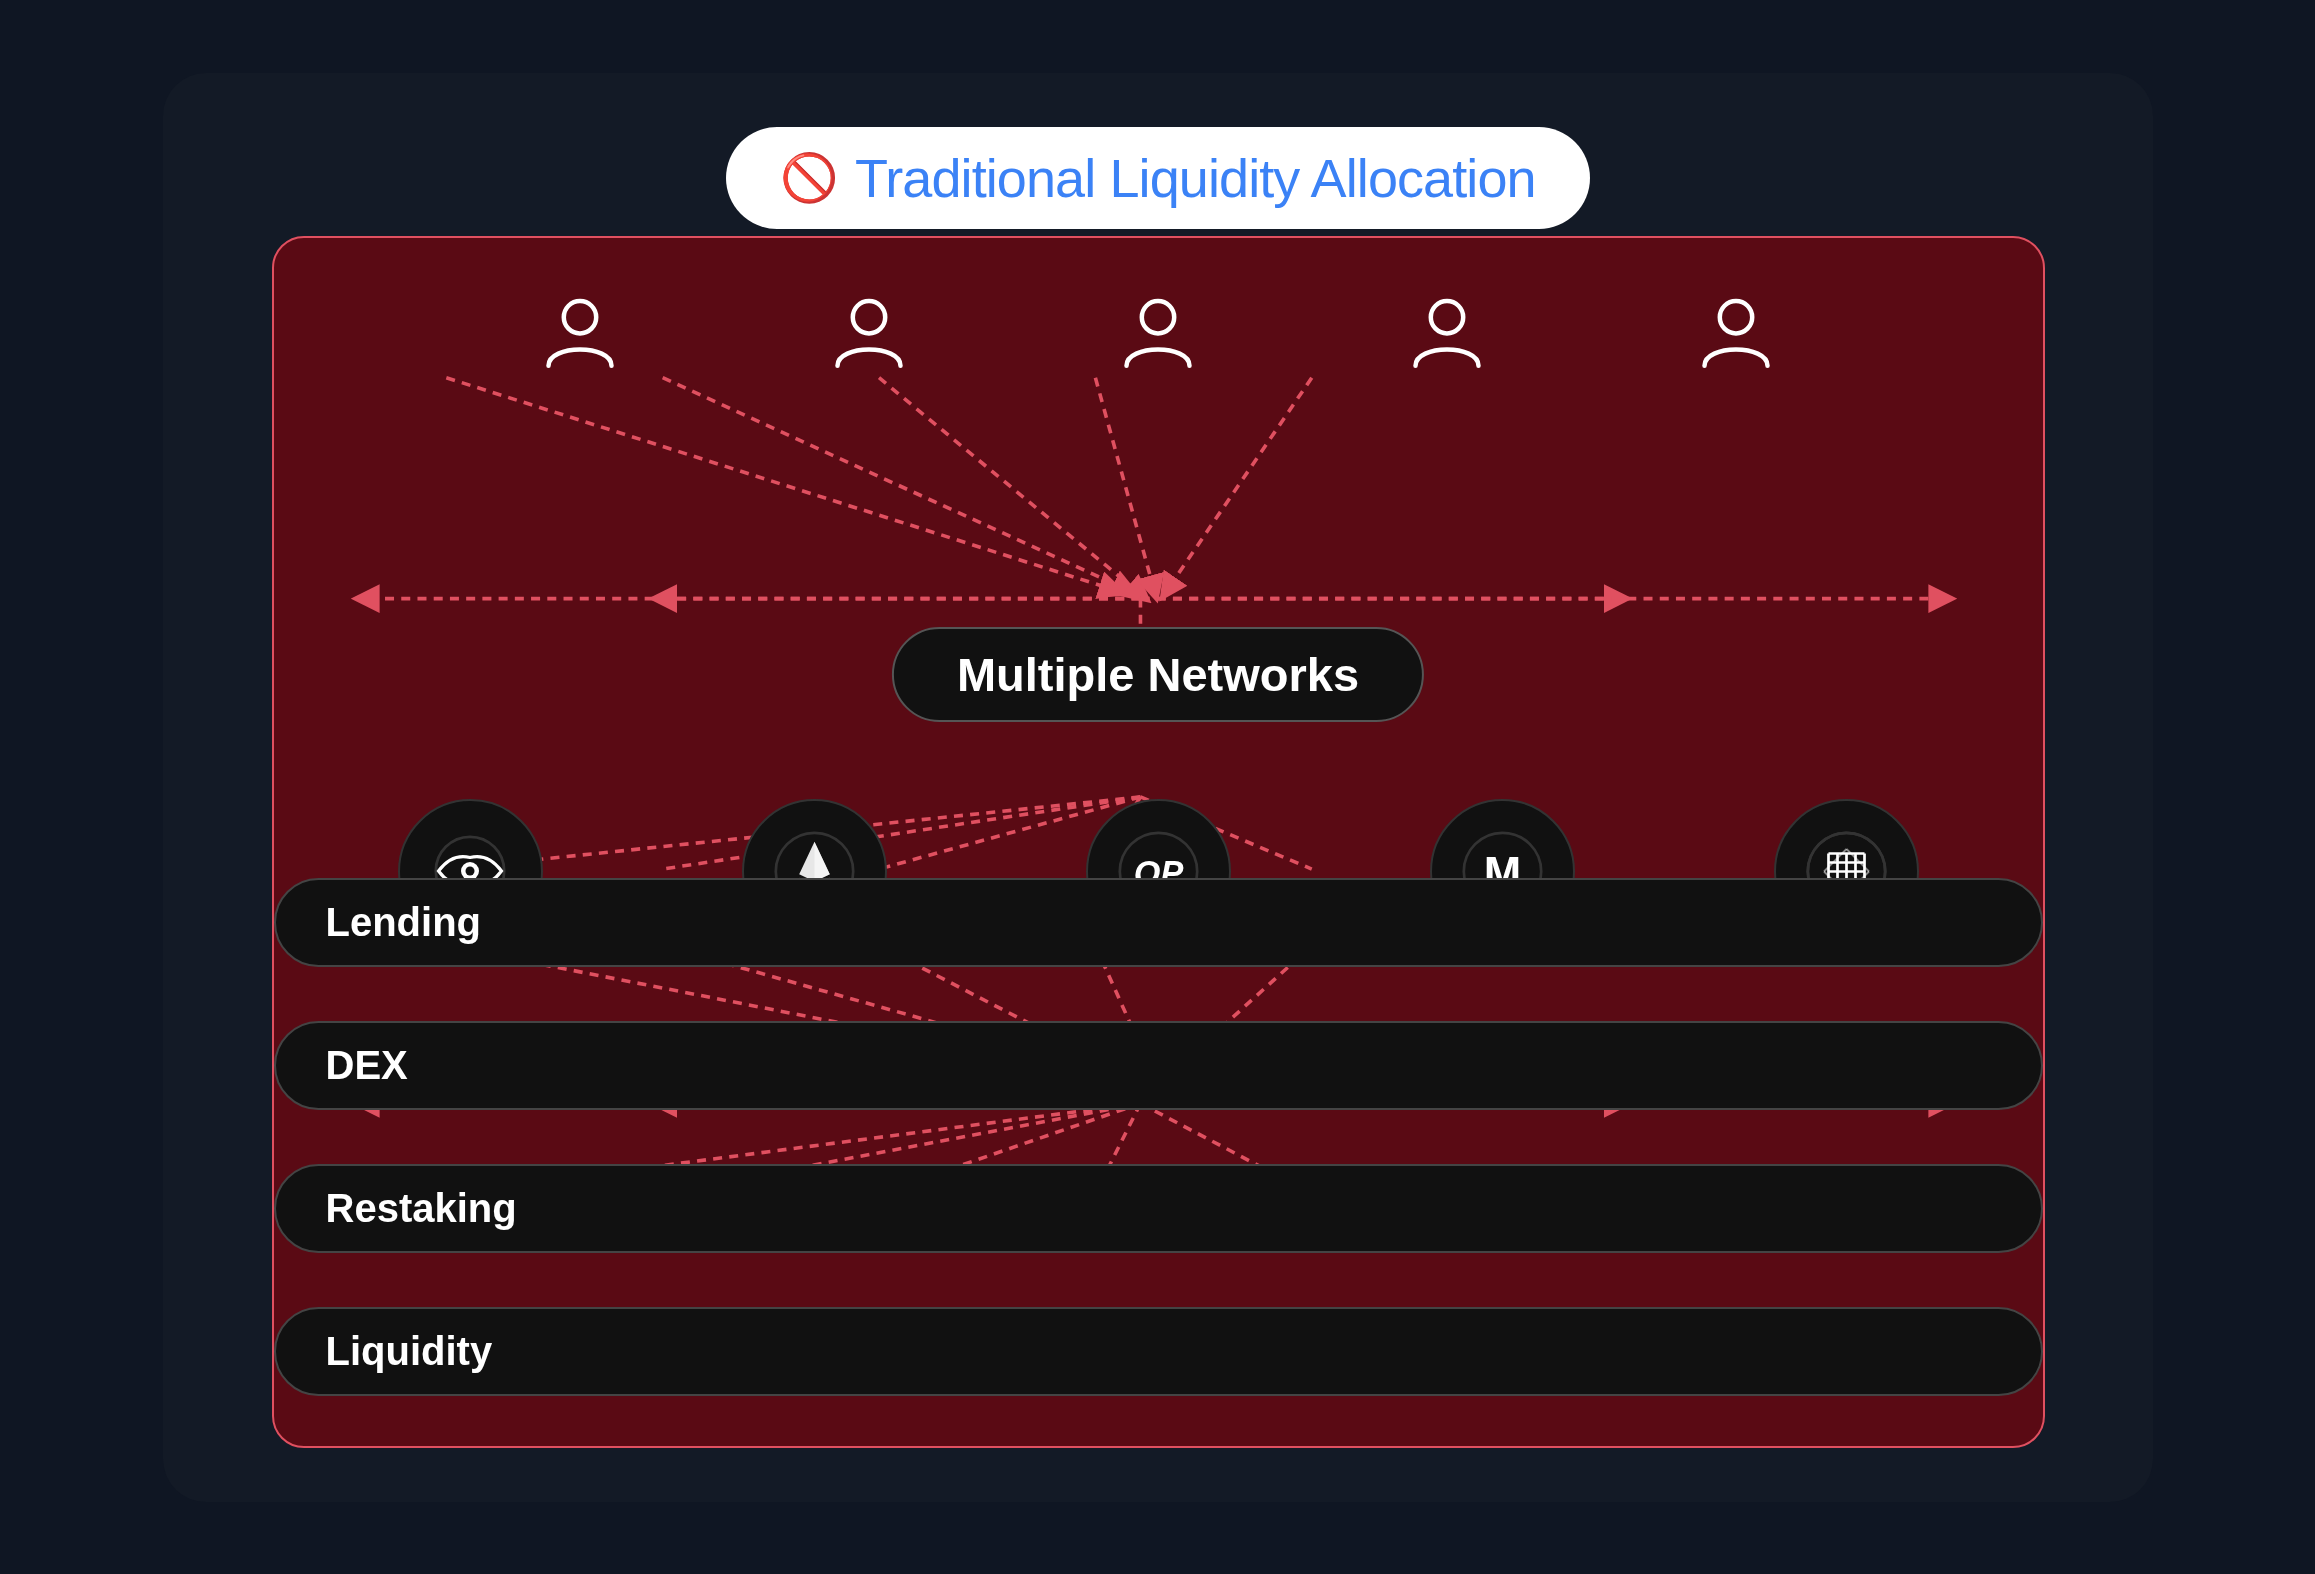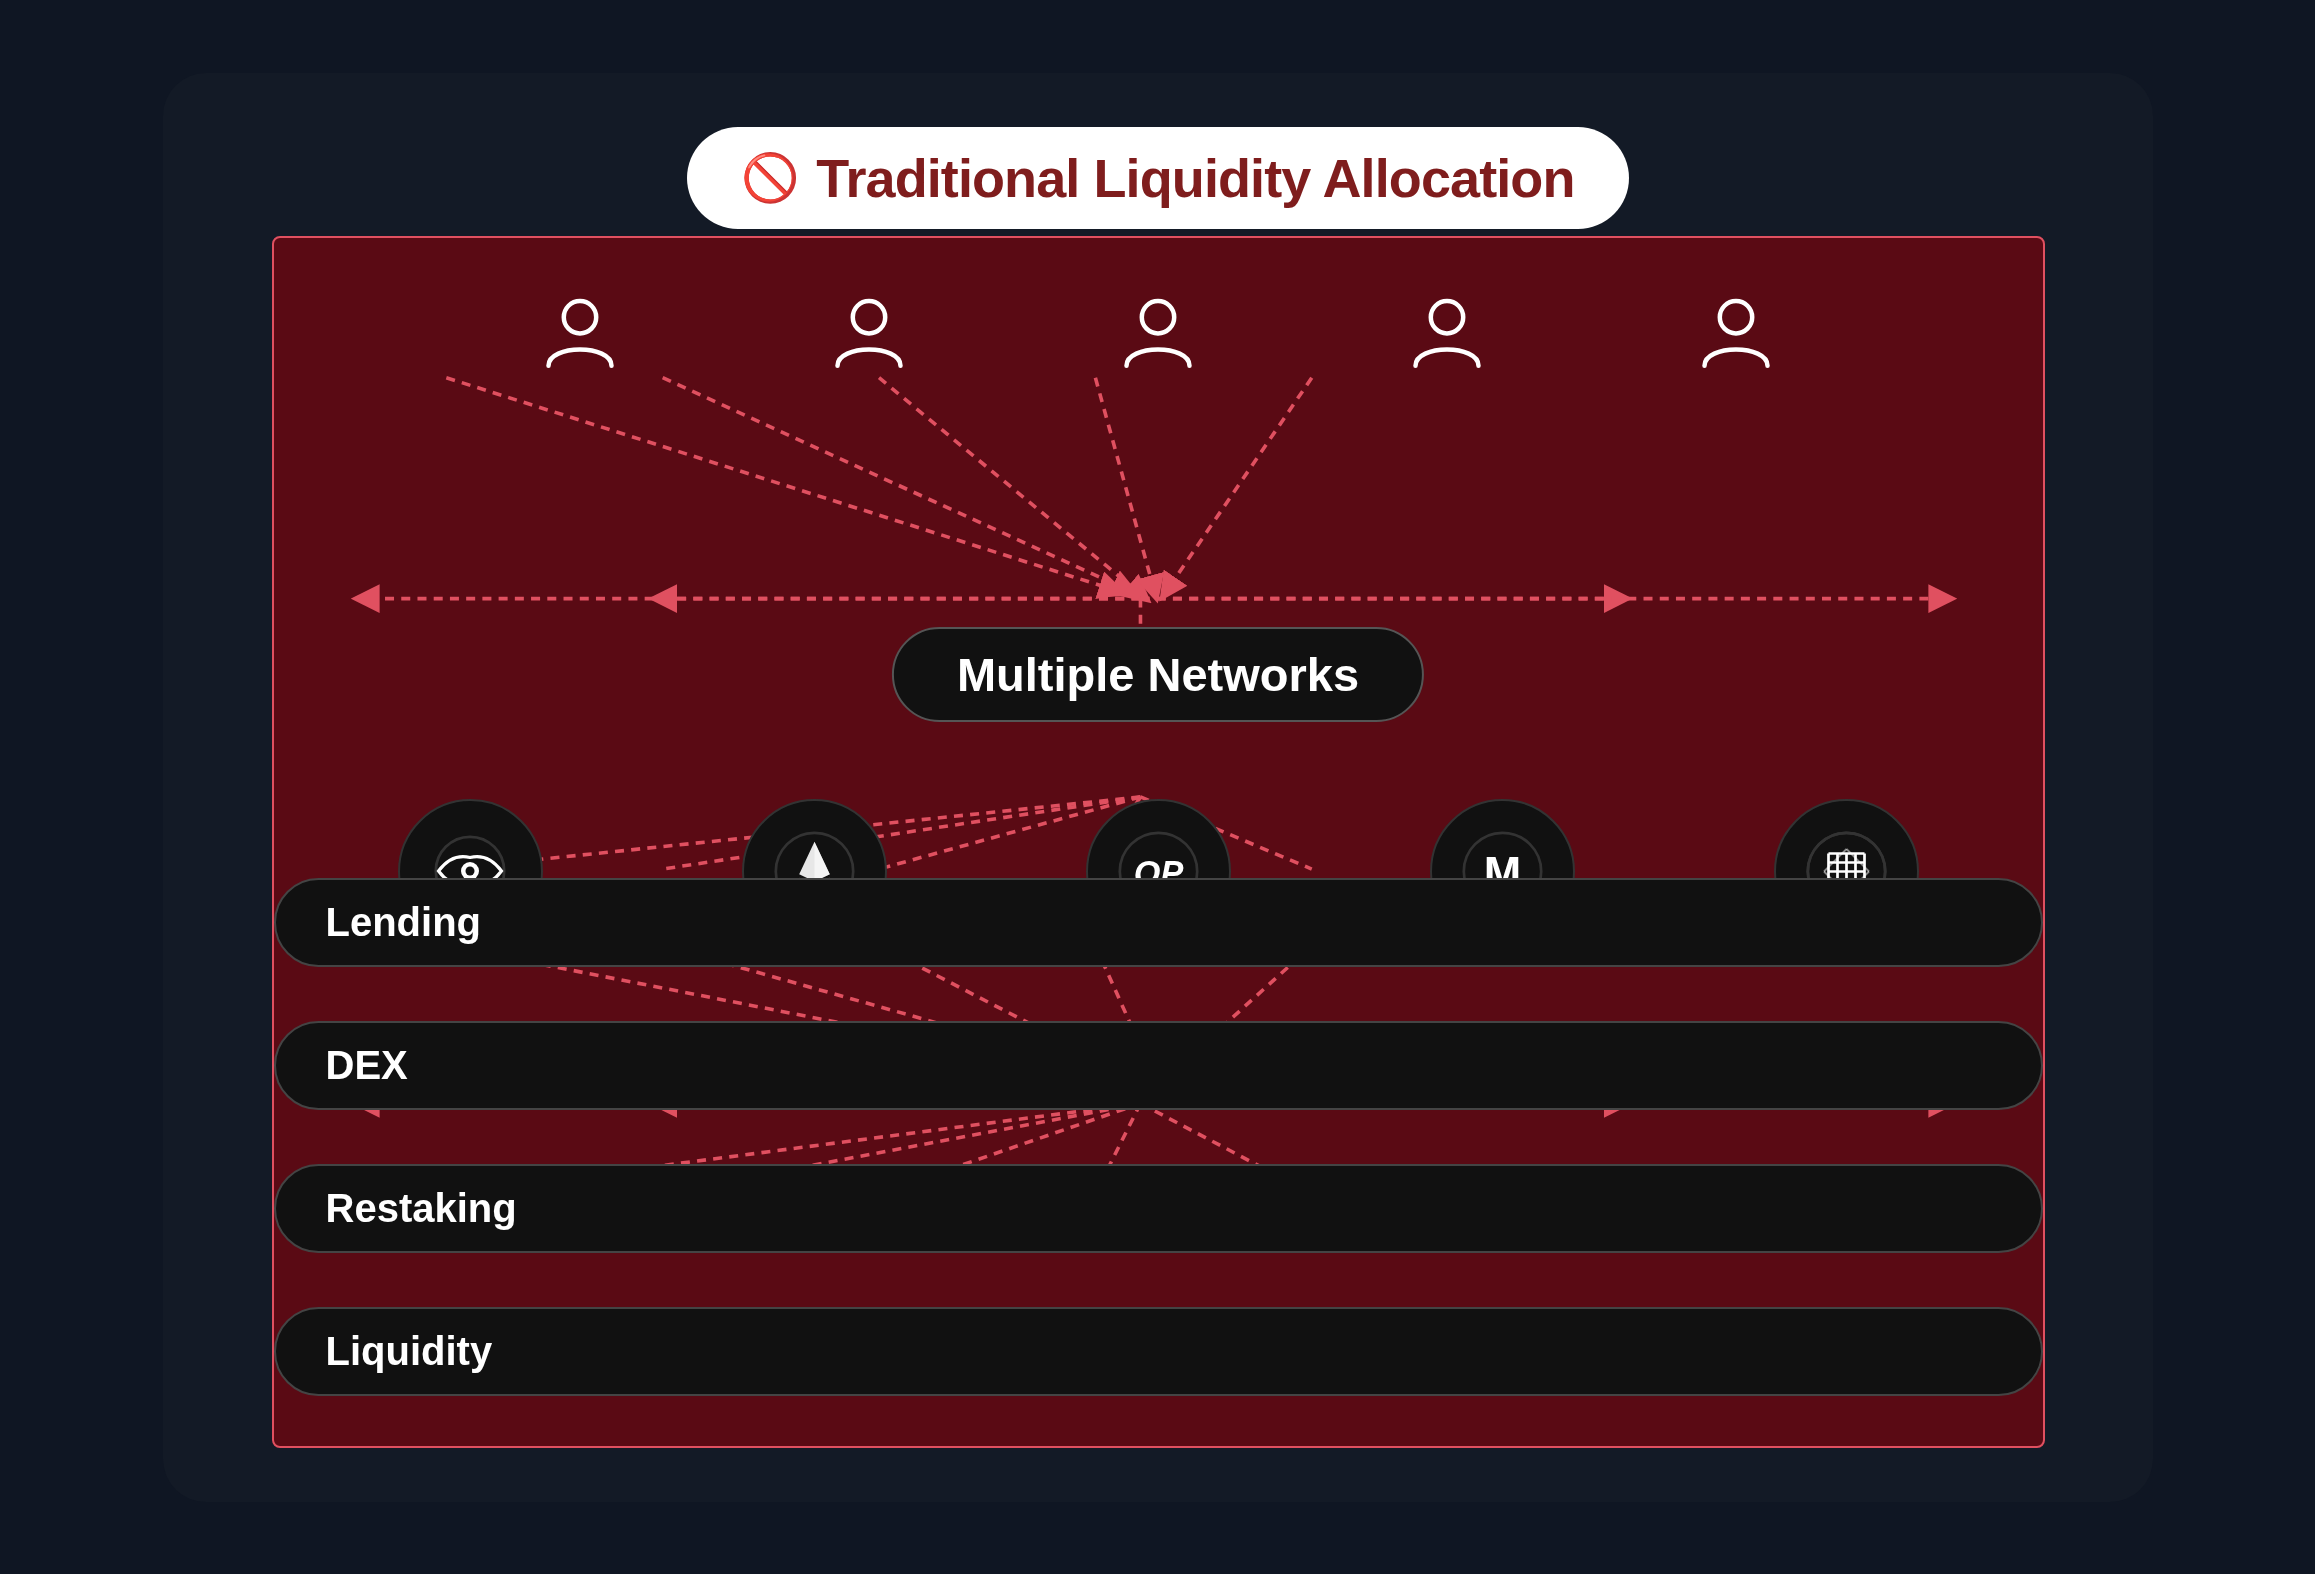--- a/index.html
+++ b/index.html
@@ -39,31 +39,31 @@
       top: 54px;
     }
 
     .title-badge .ban-icon {
       font-size: 47px;
       color: #444;
     }
 
     .title-badge .title-text {
       font-size: 54px;
-      font-weight: 700;
-      color: #7f1d1d;
+      font-weight: 400;
+      color: #3b82f6;
       letter-spacing: -0.9px;
     }
 
     .diagram-box {
       width: 1773px;
       height: 1212px;
       background: #5a0a14;
       border: 2.7px solid #e05060;
-      border-radius: 8px;
+      border-radius: 32px;
       position: relative;
       margin-top: 109px;
       display: flex;
       flex-direction: column;
       align-items: center;
       overflow: hidden;
     }
 
     
     .users-row {

